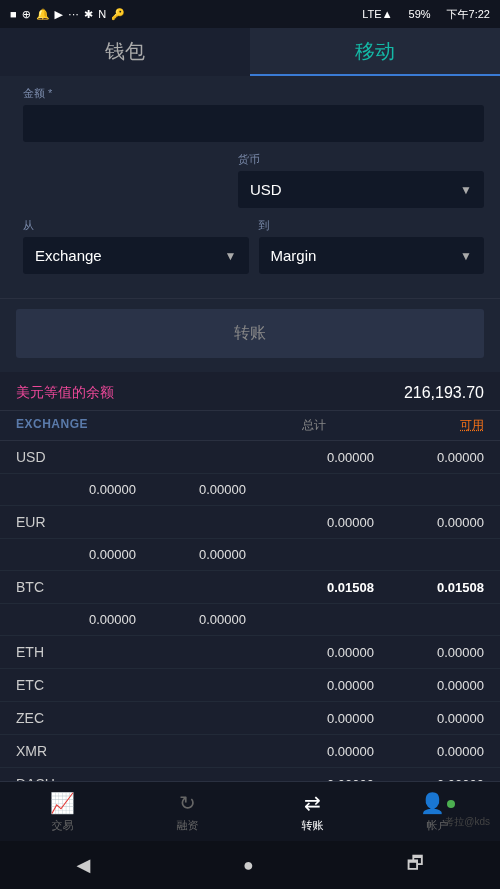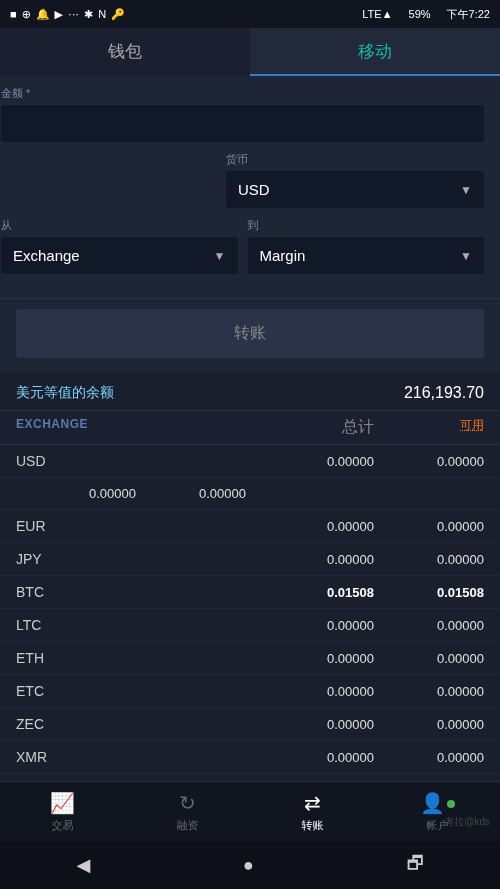--- a/index.html
+++ b/index.html
@@ -31,35 +31,35 @@
     .top-tabs {
       display: flex;
       height: 48px;
       background: #1a2030;
     }
     .top-tab {
       flex: 1;
       display: flex;
       align-items: center;
       justify-content: center;
-      font-size: 17px;
+      font-size: 20px;
       color: #aaa;
       cursor: pointer;
       border-bottom: 2px solid transparent;
     }
     .top-tab.active {
       color: #14b8a6;
       border-bottom: 2px solid #3a7bd5;
       background: #22293a;
     }
 
     
     .form-area {
       background: #1e2535;
-      padding: 10px 16px 14px 1px;
+      padding: 10px 16px 14px 23px;
     }
 
     .form-row {
       display: flex;
       gap: 10px;
       margin-bottom: 10px;
       justify-content: flex-end;
     }
 
     .form-field {
@@ -130,21 +130,21 @@
     
     .balance-area {
       padding: 12px 16px 8px 16px;
       display: flex;
       justify-content: space-between;
       align-items: center;
       border-bottom: 1px solid #2a3040;
     }
     .balance-label {
       font-size: 14px;
-      color: #7dd3fc;
+      color: #ec4899;
     }
     .balance-value {
       font-size: 16px;
       color: #ffffff;
       font-weight: normal;
     }
 
     
     .table-container {
       overflow-y: auto;
@@ -159,22 +159,22 @@
     }
     .th-currency {
       flex: 1;
       font-size: 12px;
       color: #5a7aaa;
       font-weight: bold;
       letter-spacing: 0.5px;
     }
     .th-total {
       width: 120px;
-      text-align: right;
-      font-size: 16px;
+      text-align: center;
+      font-size: 12px;
       color: #888;
     }
     .th-available {
       width: 110px;
       text-align: right;
       font-size: 12px;
       color: #f97316;
       padding-right: 0;
       text-decoration: underline dotted;
     }
@@ -365,31 +365,29 @@
     <div class="table-row">
       <div class="td-total">0.00000</div>
       <div class="td-available">0.00000</div>
     </div>
     <div class="table-row">
       <div class="td-currency">EUR</div>
       <div class="td-total">0.00000</div>
       <div class="td-available">0.00000</div>
     </div>
     <div class="table-row">
-      <div class="td-currency">JPY</div>
       <div class="td-total">0.00000</div>
       <div class="td-available">0.00000</div>
     </div>
     <div class="table-row">
       <div class="td-currency">BTC</div>
       <div class="td-total highlight">0.01508</div>
       <div class="td-available highlight">0.01508</div>
     </div>
     <div class="table-row">
-      <div class="td-currency">LTC</div>
       <div class="td-total">0.00000</div>
       <div class="td-available">0.00000</div>
     </div>
     <div class="table-row">
       <div class="td-currency">ETH</div>
       <div class="td-total">0.00000</div>
       <div class="td-available">0.00000</div>
     </div>
     <div class="table-row">
       <div class="td-currency">ETC</div>

